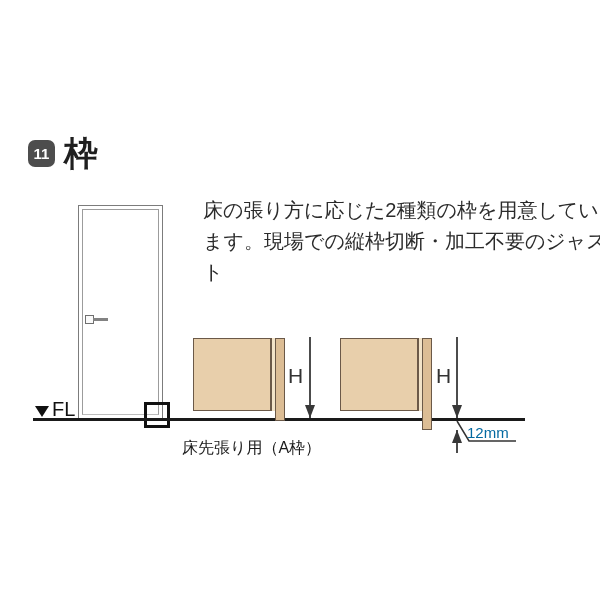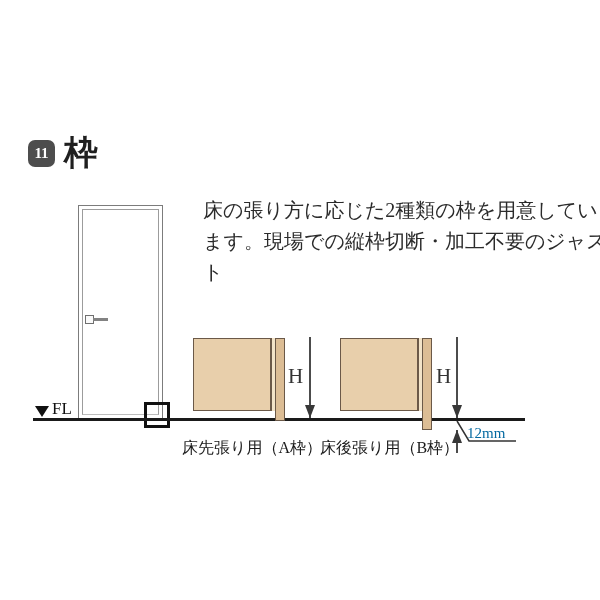--- a/index.html
+++ b/index.html
@@ -1,37 +1,37 @@
 <!DOCTYPE html>
 <html><head>
 <meta charset="utf-8">
 <style>
   html,body{margin:0;padding:0;background:#fff;}
   .stage{
     position:relative;width:600px;height:600px;background:#ffffff;overflow:hidden;
-    font-family:Liberation Serif, serif;color:#2b2b2b;
+    font-family:Liberation Sans, sans-serif;color:#2b2b2b;
   }
   .abs{position:absolute;}
   
   .badge{
     left:28px;top:140px;width:27px;height:27px;background:#4d4d4d;border-radius:7px;
     color:#fff;font-size:15px;font-weight:bold;display:flex;align-items:center;justify-content:center;
   }
   .title{left:64px;top:135px;font-size:34px;font-weight:bold;color:#1f1f1f;line-height:36px;}
   
   .intro{left:203px;top:195px;width:410px;font-size:20px;line-height:31px;color:#2b2b2b;}
   
   .door-outer{left:78px;top:205px;width:85px;height:214px;border:1px solid #7c7c7c;border-bottom:none;box-sizing:border-box;background:#fff;}
   .door-inner{left:82px;top:209px;width:77px;height:206px;border:1px solid #9c9c9c;border-bottom:1px solid #bdbdbd;box-sizing:border-box;background:#fff;}
   .handle-plate{left:85px;top:315px;width:9px;height:9px;border:1px solid #6f6f6f;background:#fafafa;box-sizing:border-box;}
   .handle-lever{left:93px;top:318px;width:15px;height:3px;background:#828282;}
   .callout{left:144px;top:402px;width:26px;height:26px;border:3px solid #111;box-sizing:border-box;background:transparent;}
   
   .fl-tri{left:35px;top:406px;width:0;height:0;border-left:7px solid transparent;border-right:7px solid transparent;border-top:11px solid #111;}
-  .fl-text{left:52px;top:400px;font-size:17px;font-weight:500;color:#111;line-height:18px;}
+  .fl-text{left:52px;top:400px;font-size:20px;font-weight:500;color:#111;line-height:18px;}
   .floor{left:33px;top:418px;width:492px;height:3px;background:#1a1a1a;}
   
   .wall{top:338px;width:78px;height:73px;background:#e8cfab;border:1px solid #6b5948;box-sizing:border-box;}
   .gap{top:338px;width:5px;height:73px;background:#f2e3c8;border-left:1px solid #6b5948;border-right:1px solid #6b5948;box-sizing:border-box;}
   .jamb{top:338px;width:10px;background:#dcbd95;border:1px solid #6b5948;box-sizing:border-box;z-index:3;}
   .dimline{top:337px;width:2px;height:81px;background:#4c4c4c;}
   .arrow-down{top:405px;width:0;height:0;border-left:5px solid transparent;border-right:5px solid transparent;border-top:13px solid #383838;}
   .arrow-up{top:430px;width:0;height:0;border-left:5px solid transparent;border-right:5px solid transparent;border-bottom:13px solid #383838;z-index:4;}
   .hlabel{top:365px;font-size:21px;color:#333;line-height:22px;}
   .caption{top:438px;width:130px;text-align:center;font-size:16px;color:#1a1a1a;white-space:nowrap;}
@@ -74,15 +74,14 @@
   <div class="abs jamb" style="left:422px;height:92px;"></div>
   <div class="abs dimline" style="left:456px;"></div>
   <div class="abs arrow-down" style="left:452px;"></div>
   <div class="abs ext-line"></div>
   <div class="abs arrow-up" style="left:452px;"></div>
   <div class="abs hlabel" style="left:436px;">H</div>
   <svg class="abs" style="left:450px;top:419px;" width="70" height="26" viewBox="0 0 70 26">
     <polyline points="7,2 19,22 66,22" fill="none" stroke="#333" stroke-width="1.5"></polyline>
   </svg>
   <div class="abs mm-label">12mm</div>
-  <div class="abs caption" style="left:320px;">床後張り用（B枠）</div>
 
 </div>
 
 </body></html>

